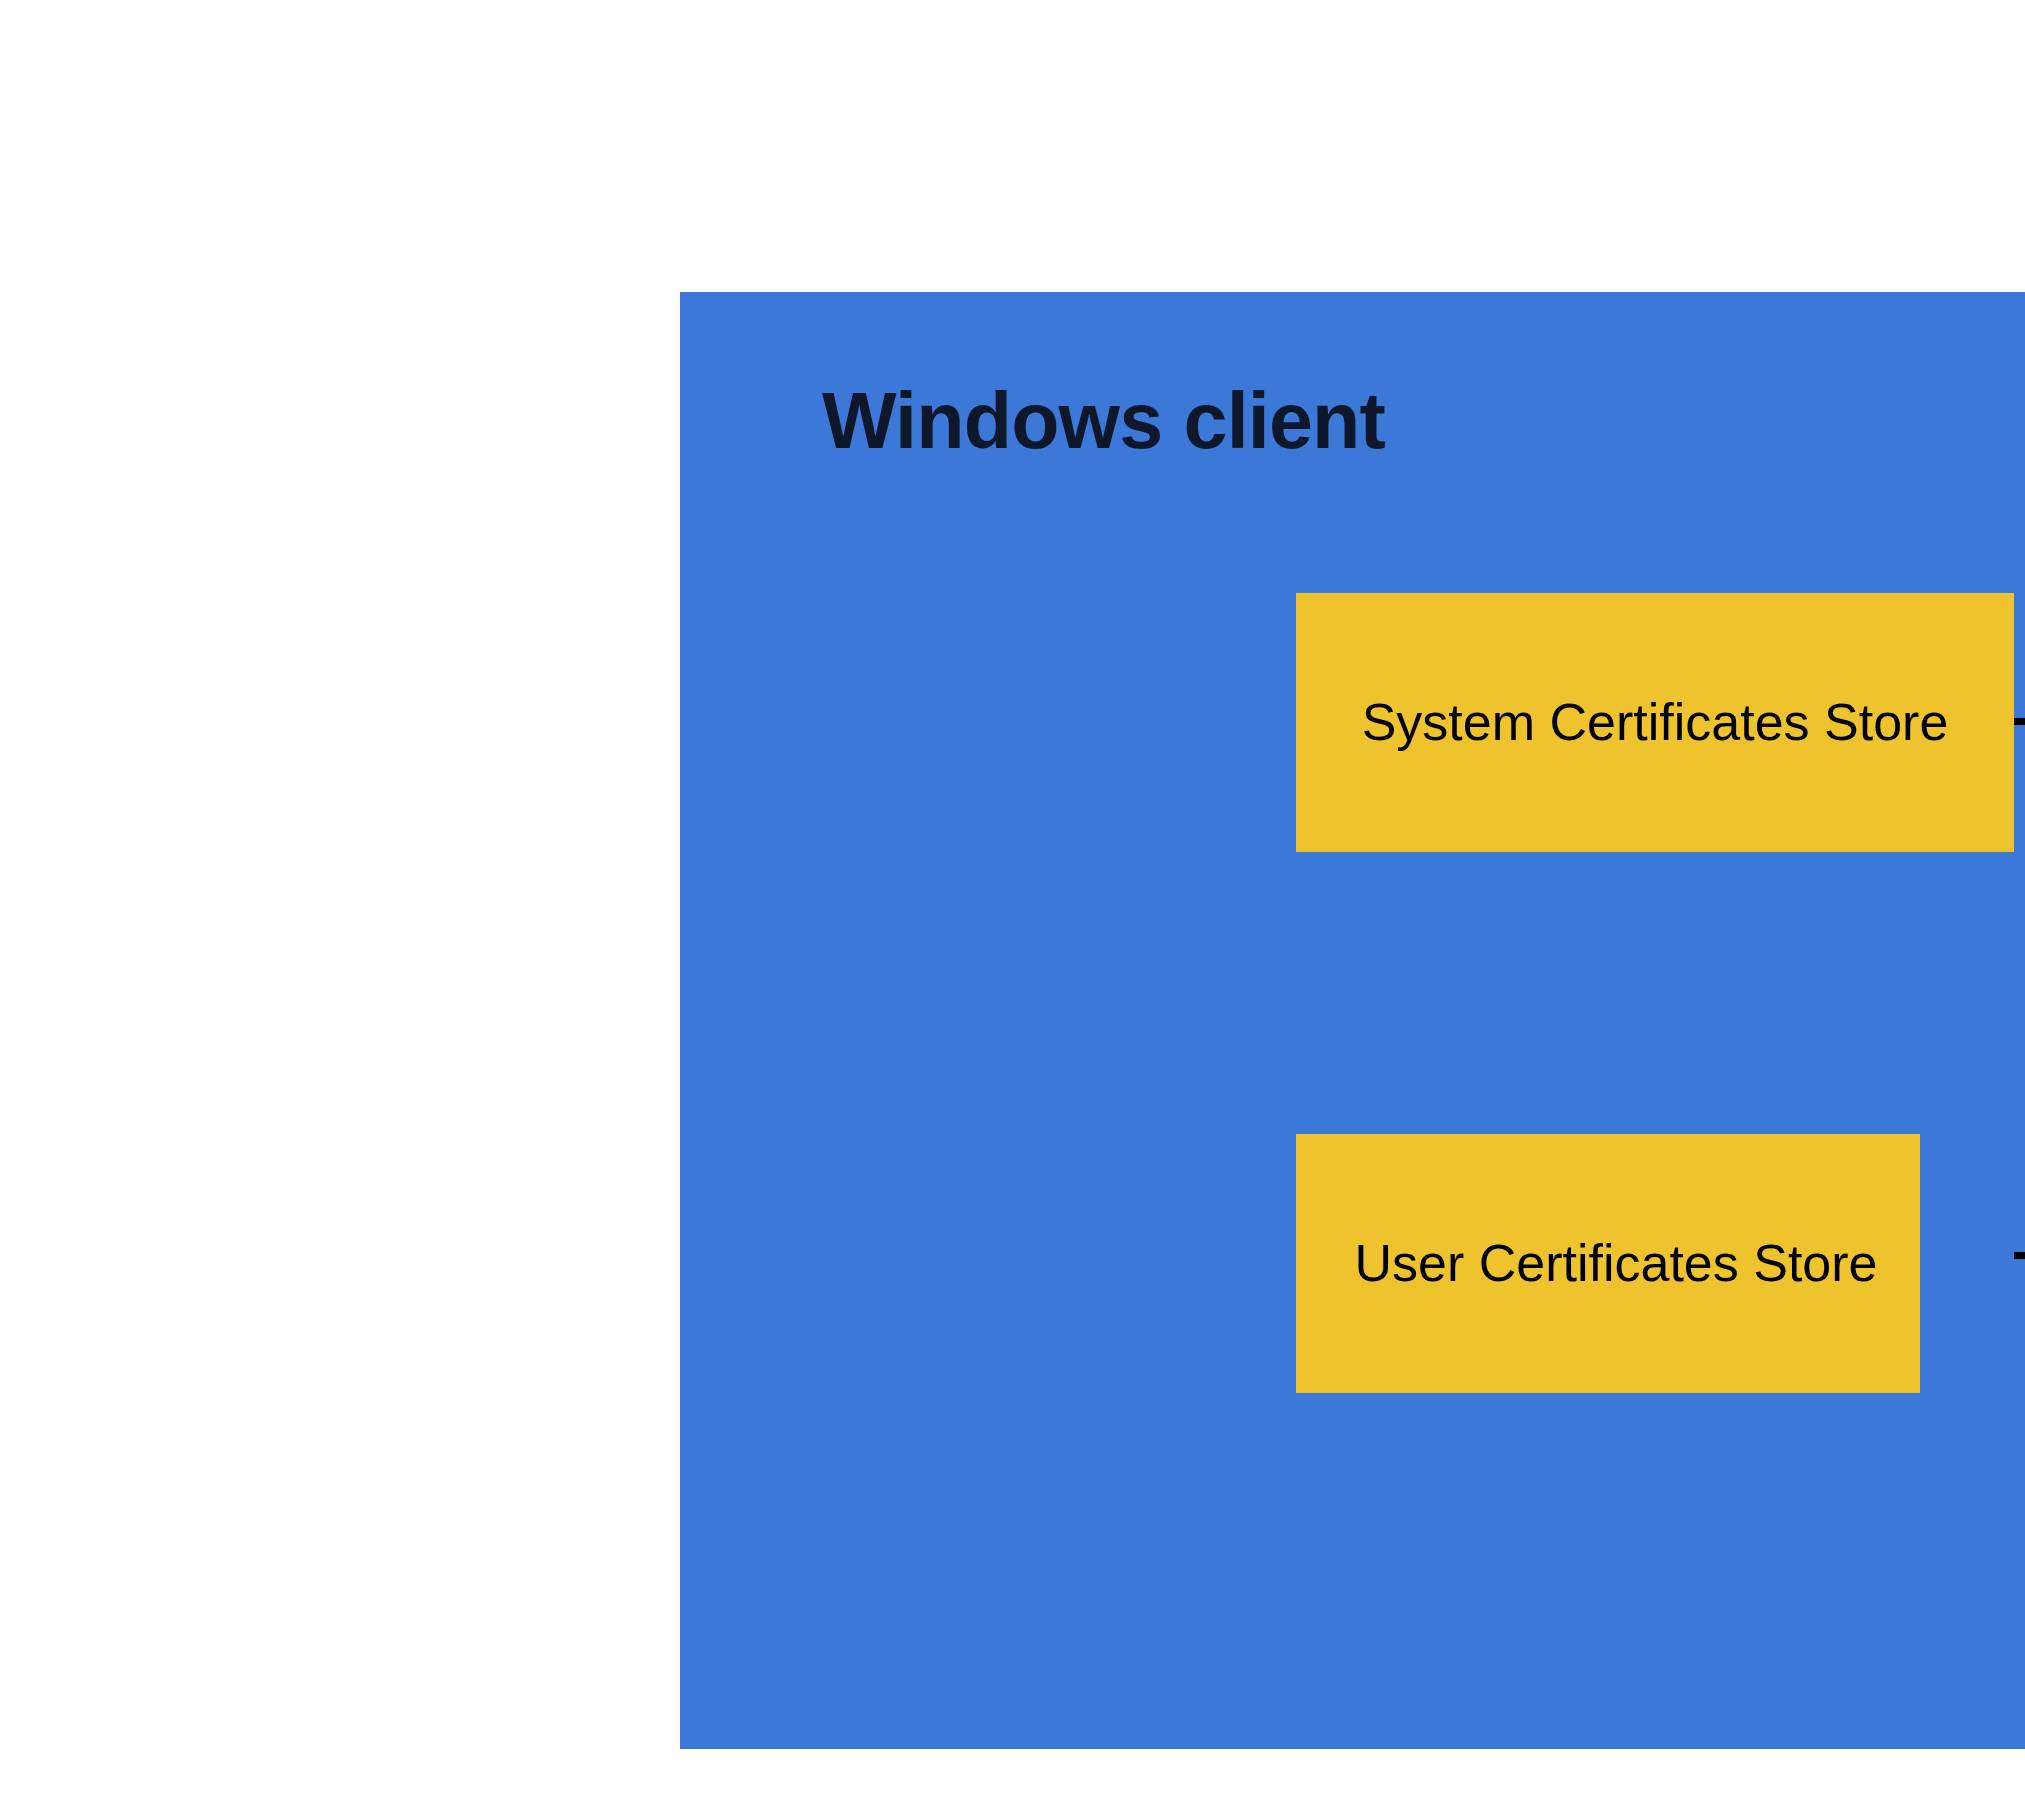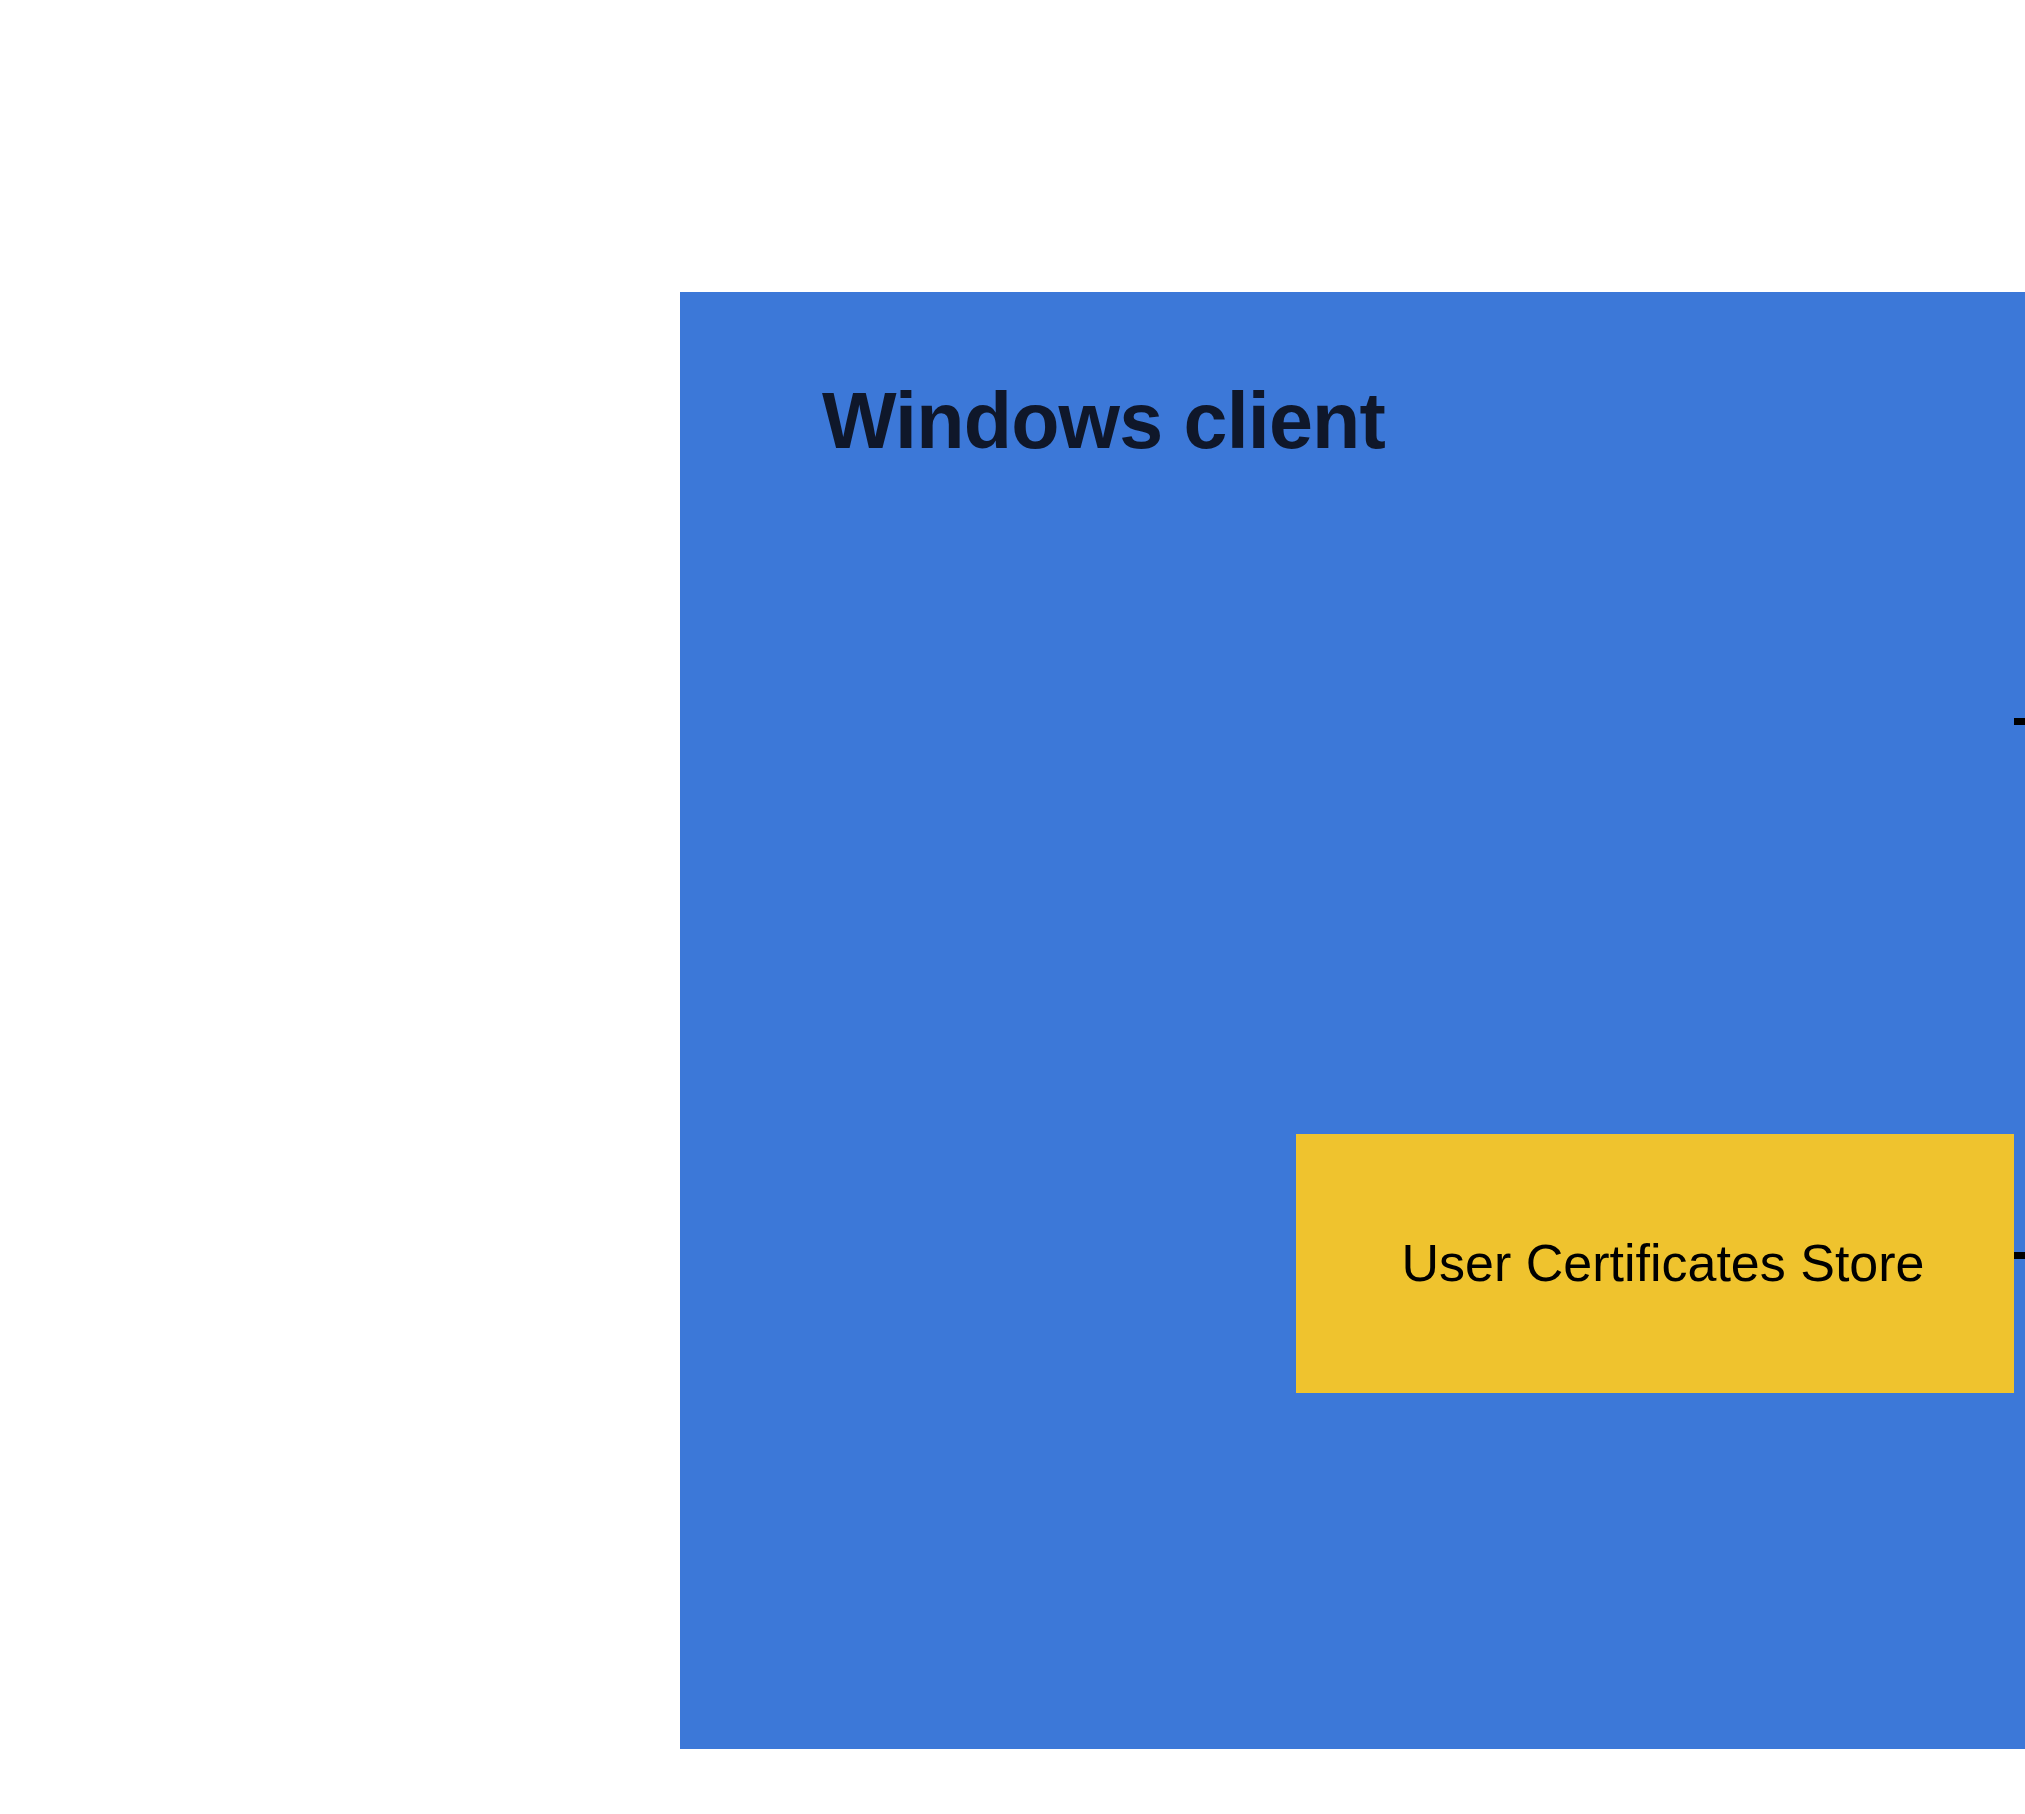--- a/index.html
+++ b/index.html
@@ -68,21 +68,21 @@
   #system-certificates-store {
     left: 1296px;
     top: 593px;
     width: 718px;
     height: 259px;
   }
 
   #user-certificates-store {
     left: 1296px;
     top: 1134px;
-    width: 718px;
+    width: 624px;
     height: 259px;
     padding-left: 16px;
   }
 
   
   .connector {
     position: absolute;
     background: #000000;
     height: 6.5px;
   }
@@ -101,20 +101,23 @@
 </style>
 </head>
 <body>
 
 <div id="diagram-canvas">
 
   <div class="node" id="windows-client-container">
     <div id="windows-client-title">Windows client</div>
   </div>
 
+  <div class="node store-box" id="system-certificates-store">
+    <span>System Certificates Store</span>
+  </div>
 
   <div class="node store-box" id="user-certificates-store">
     <span>User Certificates Store</span>
   </div>
 
   <div class="connector" id="connector-system-to-machine"></div>
 
   <div class="connector" id="connector-user-to-kerberos"></div>
 
 </div>

